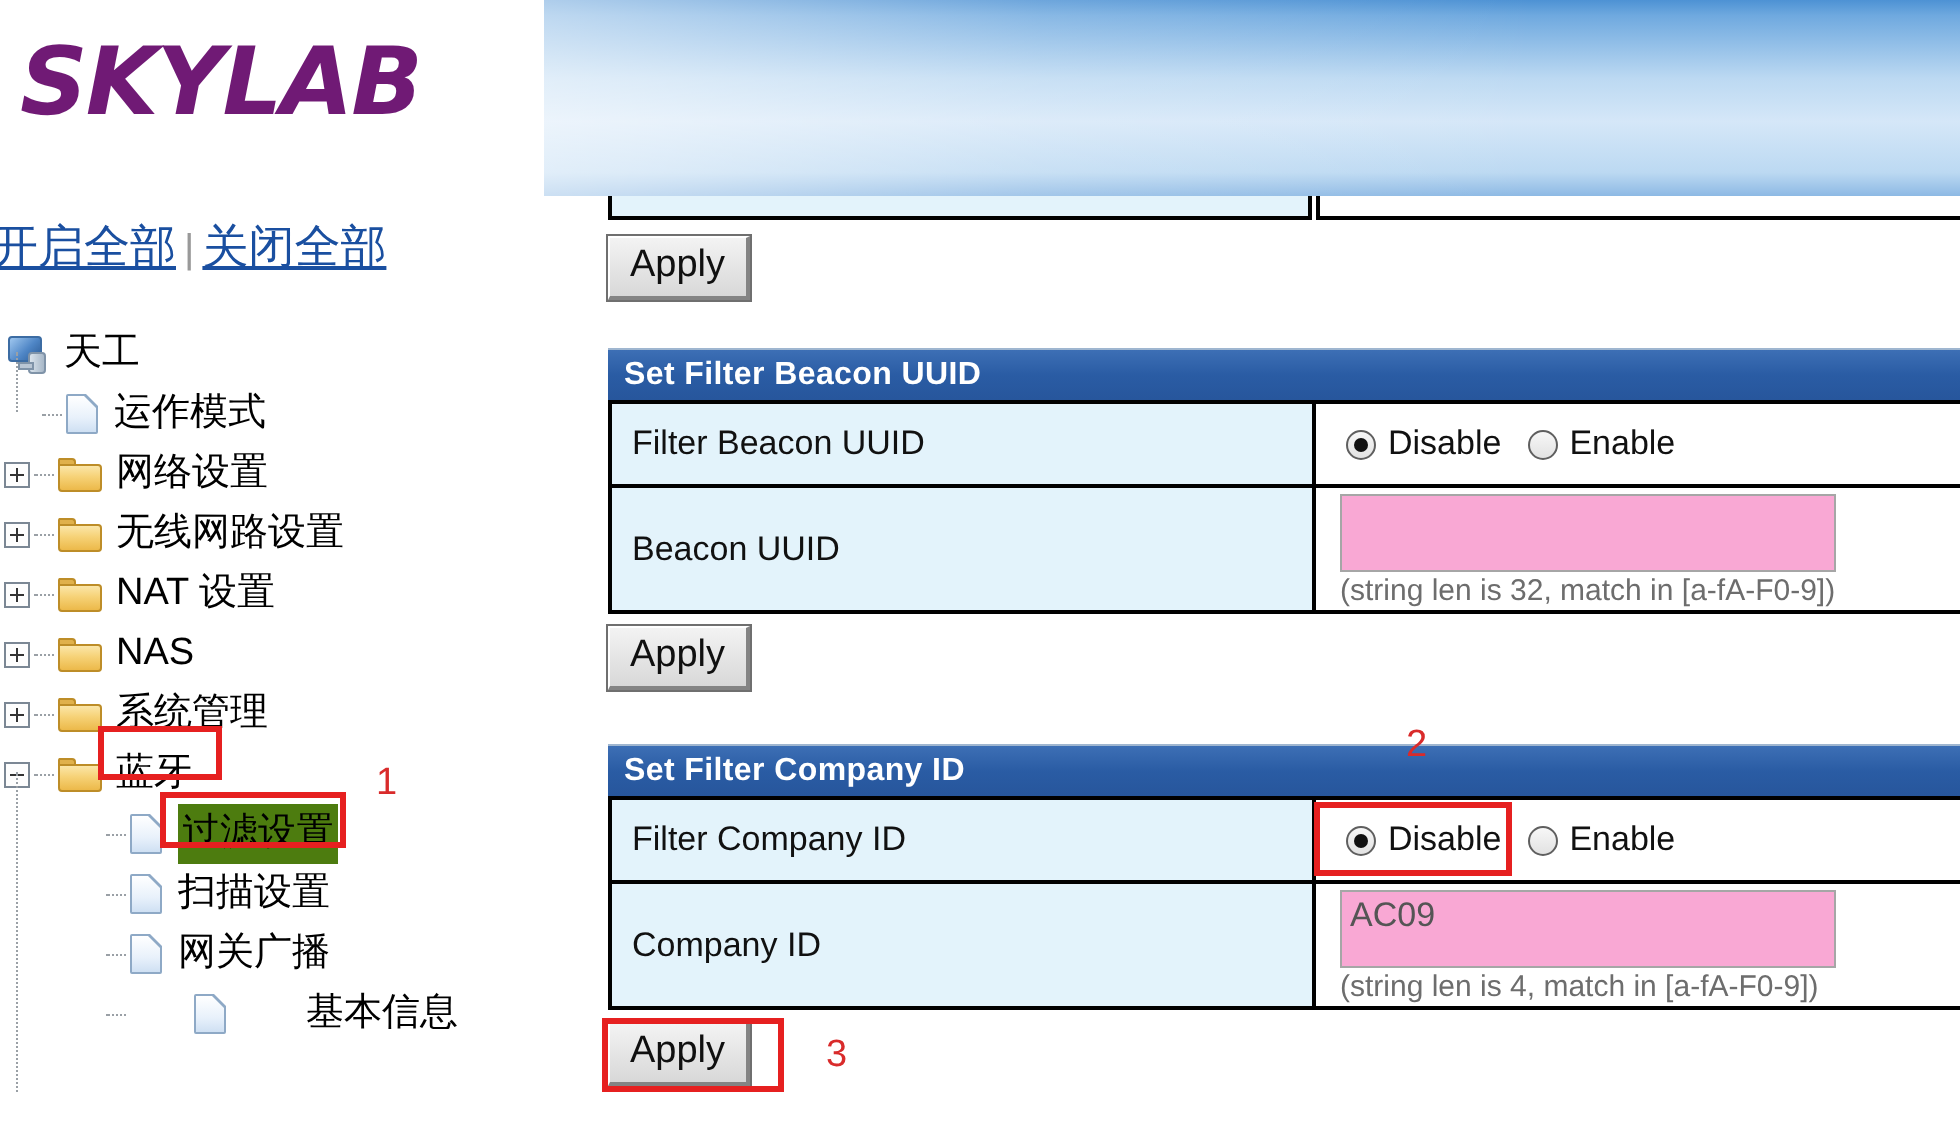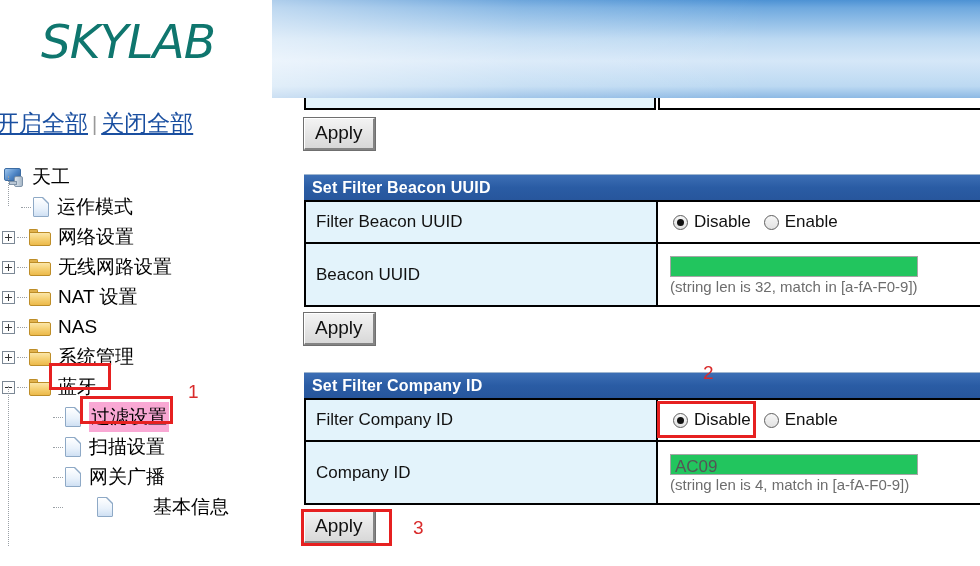--- a/index.html
+++ b/index.html
@@ -23,28 +23,27 @@
     width: 272px; height: 566px;
     background: #ffffff;
     overflow: hidden;
   }
   #logo {
     position: absolute;
     left: 10px; top: 14px;
     width: 240px; height: 56px;
     font-family: "DejaVu Sans", sans-serif;
     font-size: 47px;
-    font-weight: 400;
+    font-weight: 700;
     font-style: italic;
     letter-spacing: -1px;
-    color: #0f766e;
+    color: #701a75;
     line-height: 56px;
     white-space: nowrap;
     user-select: none;
-    margin-left: 31px;
   }
   #toplinks {
     position: absolute;
     left: -4px; top: 108px;
     font-size: 23px;
     color: #1a4fa0;
     white-space: nowrap;
     line-height: 30px;
   }
   #toplinks a {
@@ -177,21 +176,21 @@
   }
   .ico-pc .base {
     position: absolute; left: 10px; top: 8px;
     width: 9px; height: 11px;
     background: linear-gradient(to right, #d9e3ec, #a8b8c8);
     border: 1px solid #7f93a8;
     border-radius: 2px;
   }
 
   .sel-label {
-    background: #f9a8d4;
+    background: #4d7c0f;
     padding: 0 2px;
   }
 
   
   #main {
     position: absolute;
     left: 272px; top: 0;
     width: 708px; height: 566px;
     background: #ffffff;
     overflow: hidden;
@@ -293,22 +292,22 @@
   .radio.on::after {
     content: "";
     position: absolute;
     left: 3px; top: 3px;
     width: 7px; height: 7px;
     border-radius: 50%;
     background: #111;
   }
   .txtbox {
     width: 248px;
-    height: 21px;
-    background: #22c55e;
+    height: 39px;
+    background: #f9a8d4;
     border: 1px solid #a6a6a6;
     font-size: 17px;
     color: #555;
     line-height: 23px;
     padding: 0 4px;
     margin-top: 2px;
     white-space: nowrap;
     overflow: hidden;
   }
   .hint {

